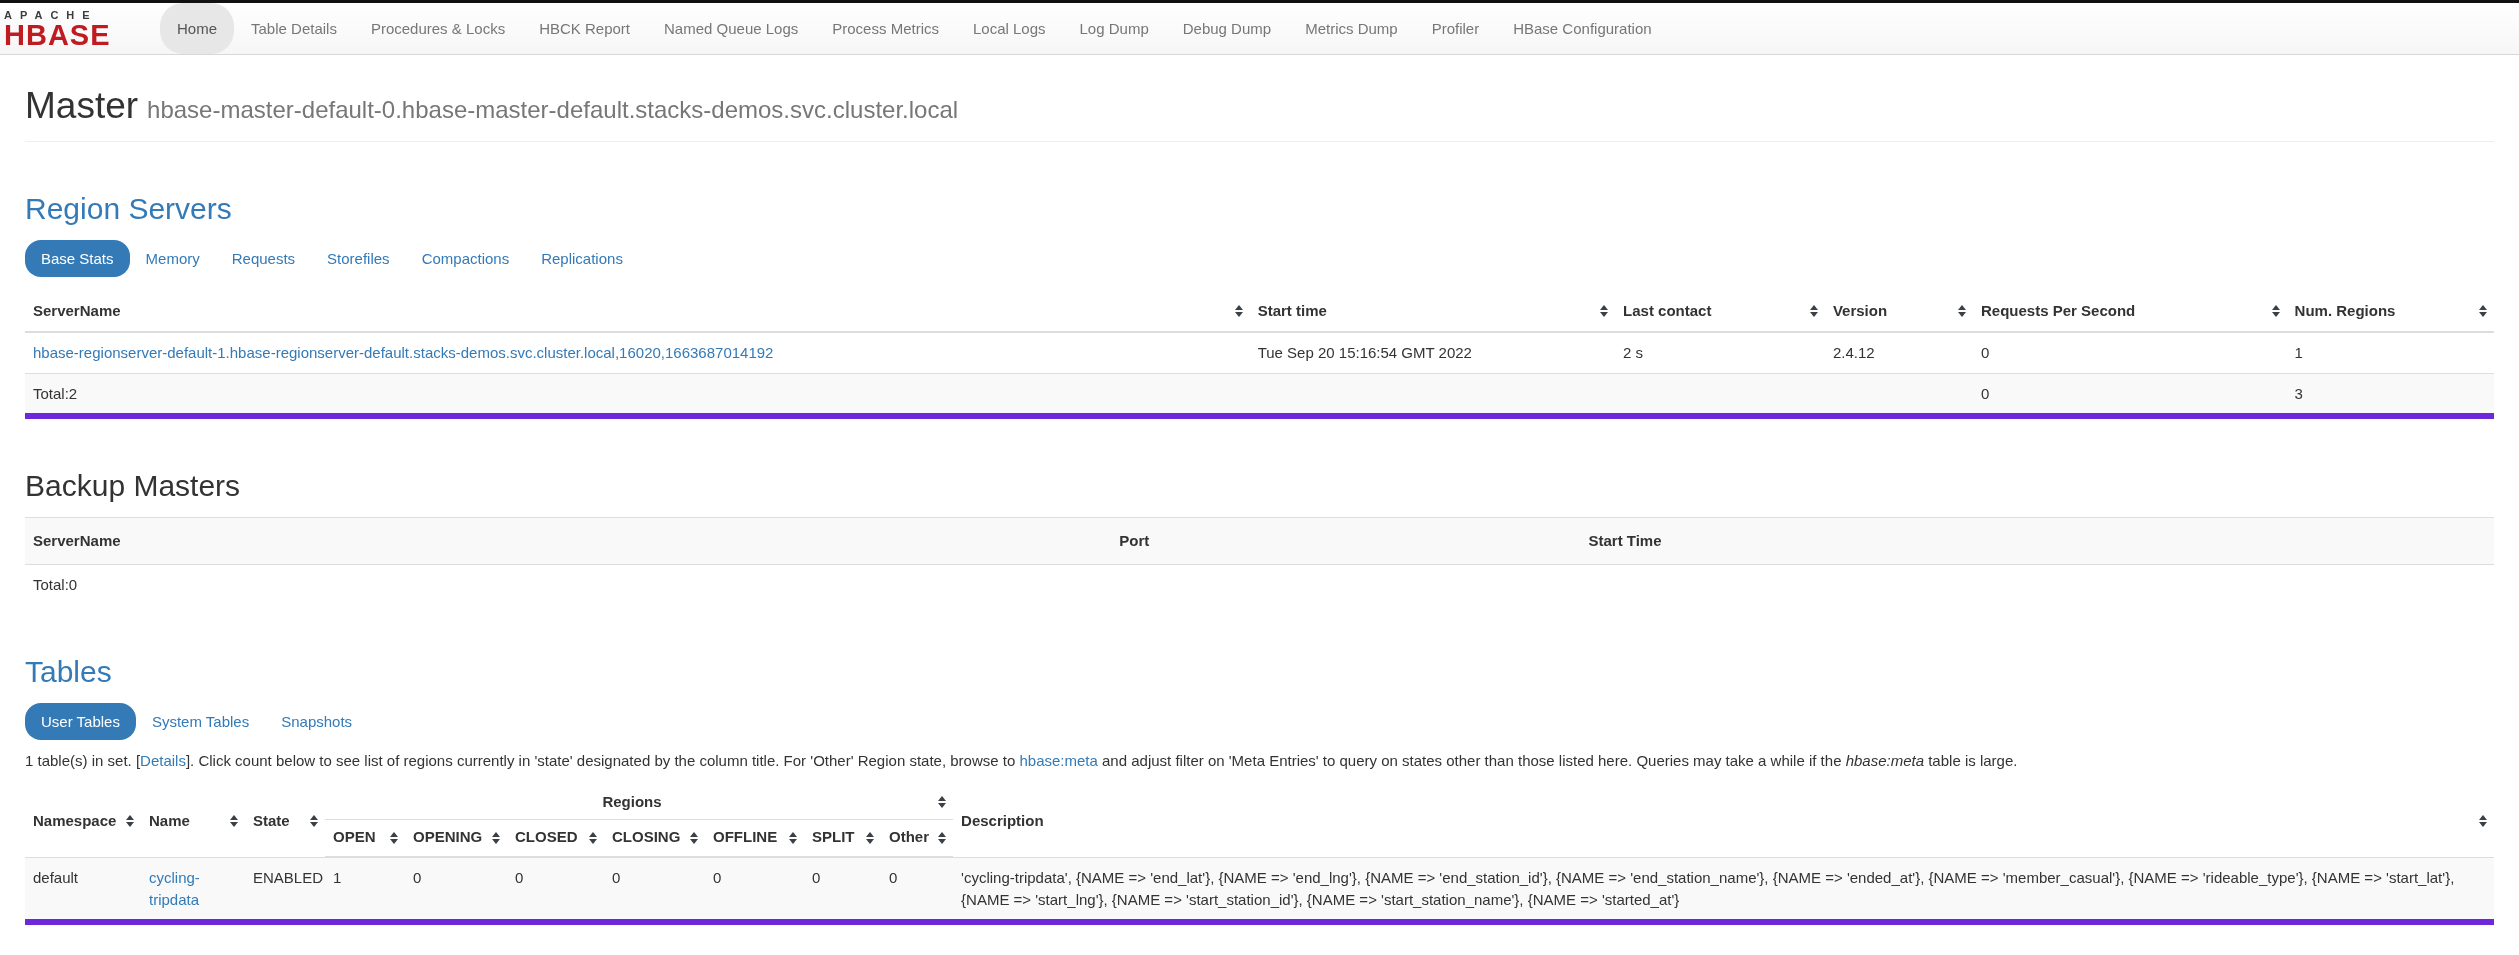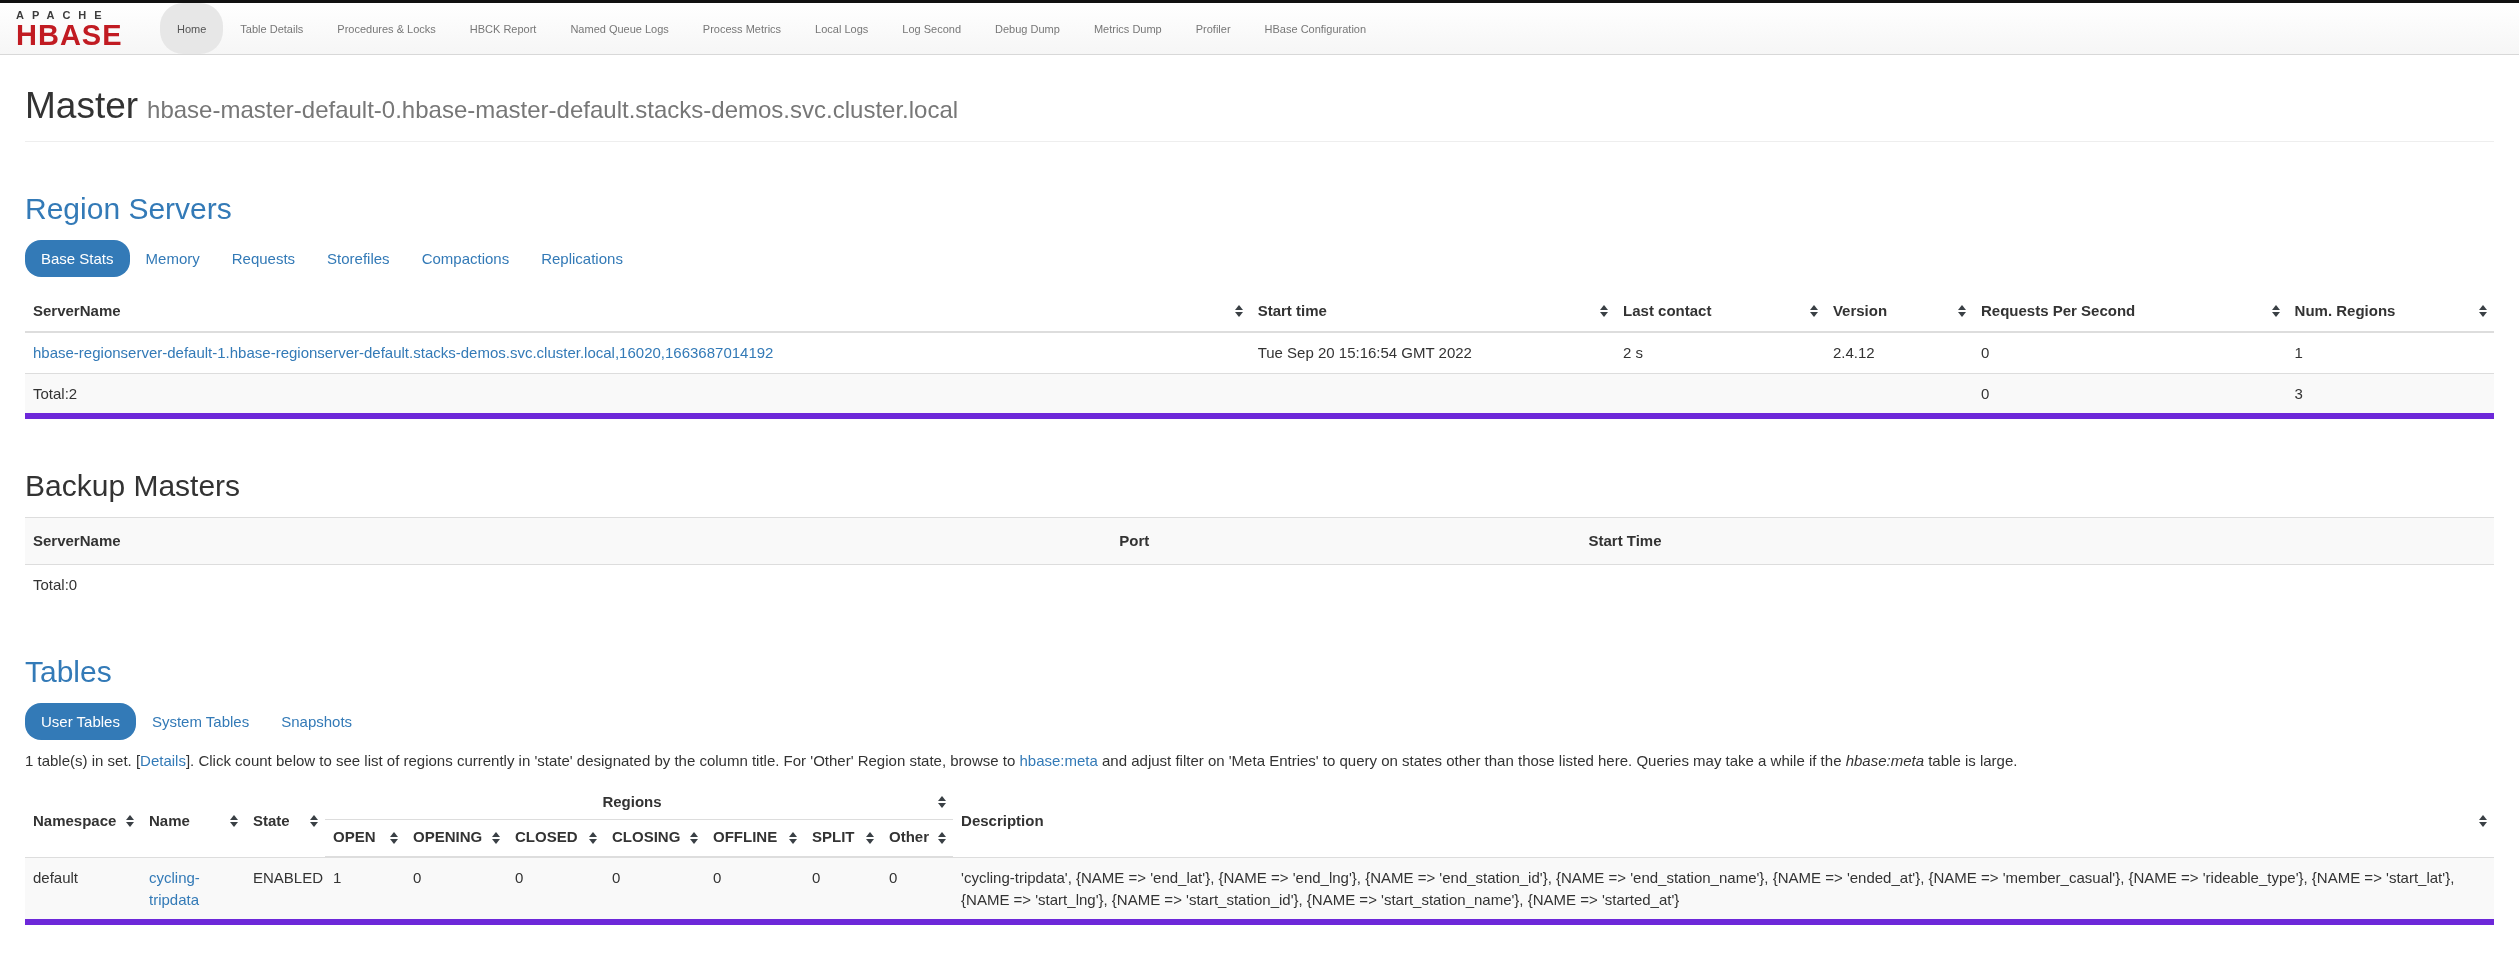--- a/index.html
+++ b/index.html
@@ -19,21 +19,21 @@
     border-top: 3px solid #111;
     border-bottom: 1px solid #d8d8d8;
     display: flex;
     align-items: stretch;
   }
   .navbar-brand {
     width: 160px;
     display: flex;
     flex-direction: column;
     justify-content: center;
-    padding-left: 16px;
+    padding-left: 4px;
     cursor: pointer;
   }
   .logo-top {
     font-size: 11px;
     font-weight: bold;
     letter-spacing: 8px;
     color: #3c3c3c;
     line-height: 12px;
   }
   .logo-bottom {
@@ -42,21 +42,21 @@
     letter-spacing: 1px;
     color: #c11b22;
     line-height: 28px;
   }
   .nav-items { display: flex; align-items: stretch; }
   .nav-item {
     display: flex;
     align-items: center;
     padding: 0 17px;
     color: #777;
-    font-size: 11px;
+    font-size: 15px;
     cursor: pointer;
     white-space: nowrap;
     border-radius: 23px;
   }
   .nav-item.active {
     background: #e7e7e7;
     color: #555;
   }
 
   
@@ -162,21 +162,21 @@
     <span class="logo-bottom">HBASE</span>
   </div>
   <div class="nav-items">
     <div class="nav-item active">Home</div>
     <div class="nav-item">Table Details</div>
     <div class="nav-item">Procedures &amp; Locks</div>
     <div class="nav-item">HBCK Report</div>
     <div class="nav-item">Named Queue Logs</div>
     <div class="nav-item">Process Metrics</div>
     <div class="nav-item">Local Logs</div>
-    <div class="nav-item">Log Second</div>
+    <div class="nav-item">Log Dump</div>
     <div class="nav-item">Debug Dump</div>
     <div class="nav-item">Metrics Dump</div>
     <div class="nav-item">Profiler</div>
     <div class="nav-item">HBase Configuration</div>
   </div>
 </nav>
 
 <div class="content">
 
   <h1 class="page-title"><span>Master</span><span class="subtitle">hbase-master-default-0.hbase-master-default.stacks-demos.svc.cluster.local</span></h1>

